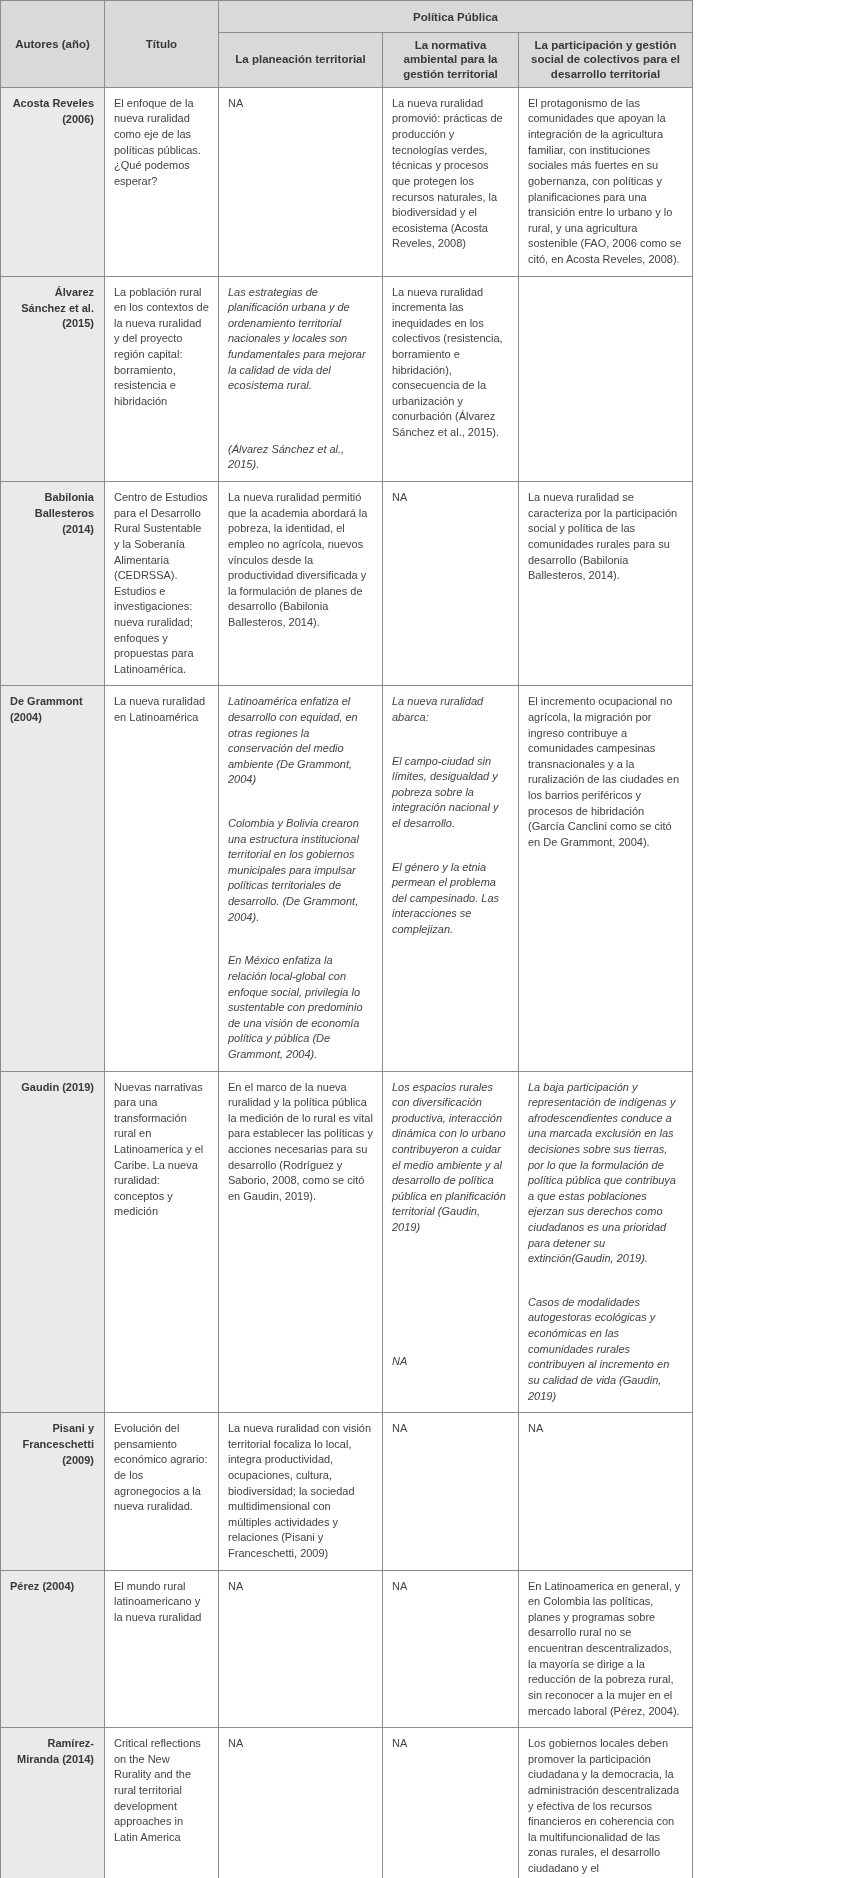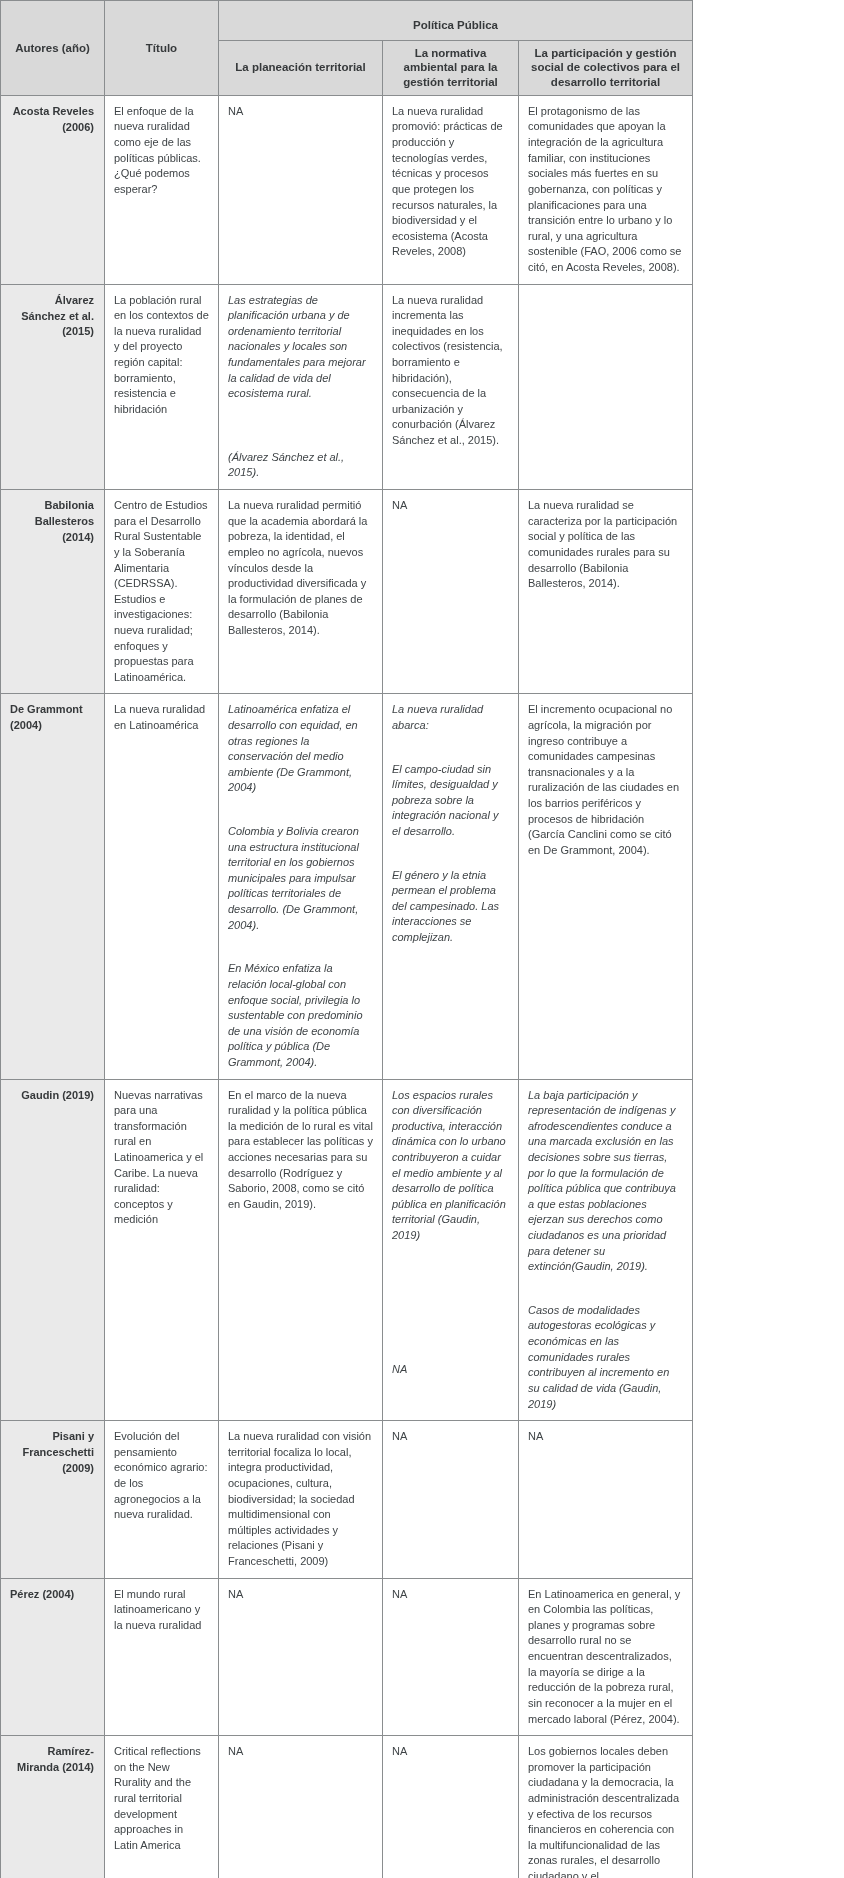--- a/index.html
+++ b/index.html
@@ -32,21 +32,21 @@
     border: 1px solid #8a8d8f;
     color: #36393b;
     font-size: 11.5px;
     font-weight: bold;
     line-height: 1.28;
     text-align: center;
     vertical-align: middle;
     padding: 5px 6px;
   }
   thead th.grp {
-    padding-top: 17px;
+    padding-top: 9px;
     padding-bottom: 7px;
   }
   thead th.tall {
     height: 74px;
     margin-left: 8px;
   }
 
   
   tbody td {
     border: 1px solid #8a8d8f;

